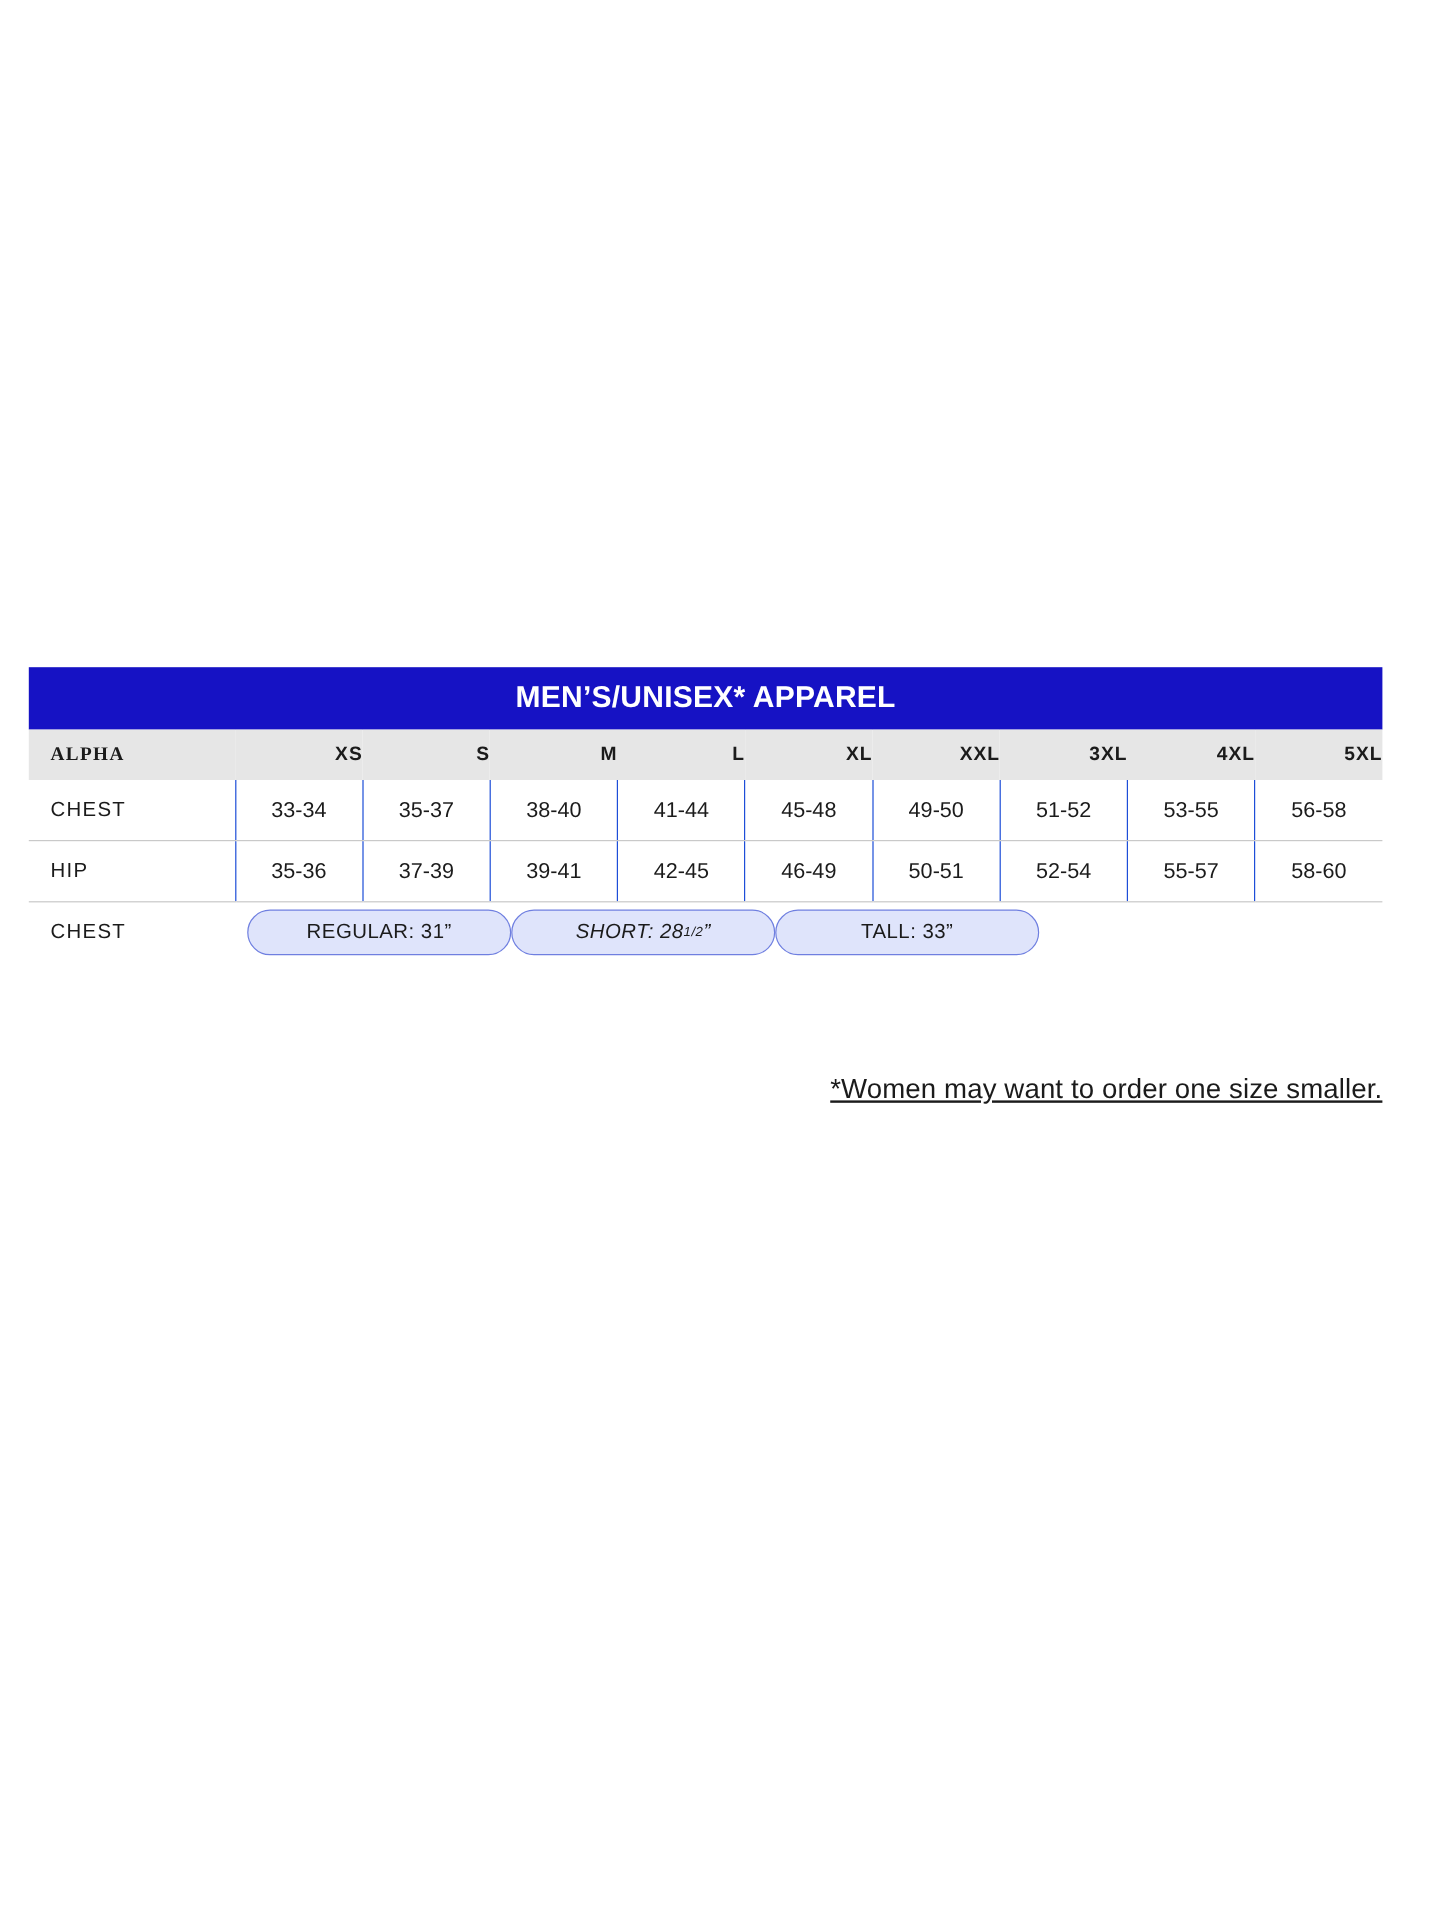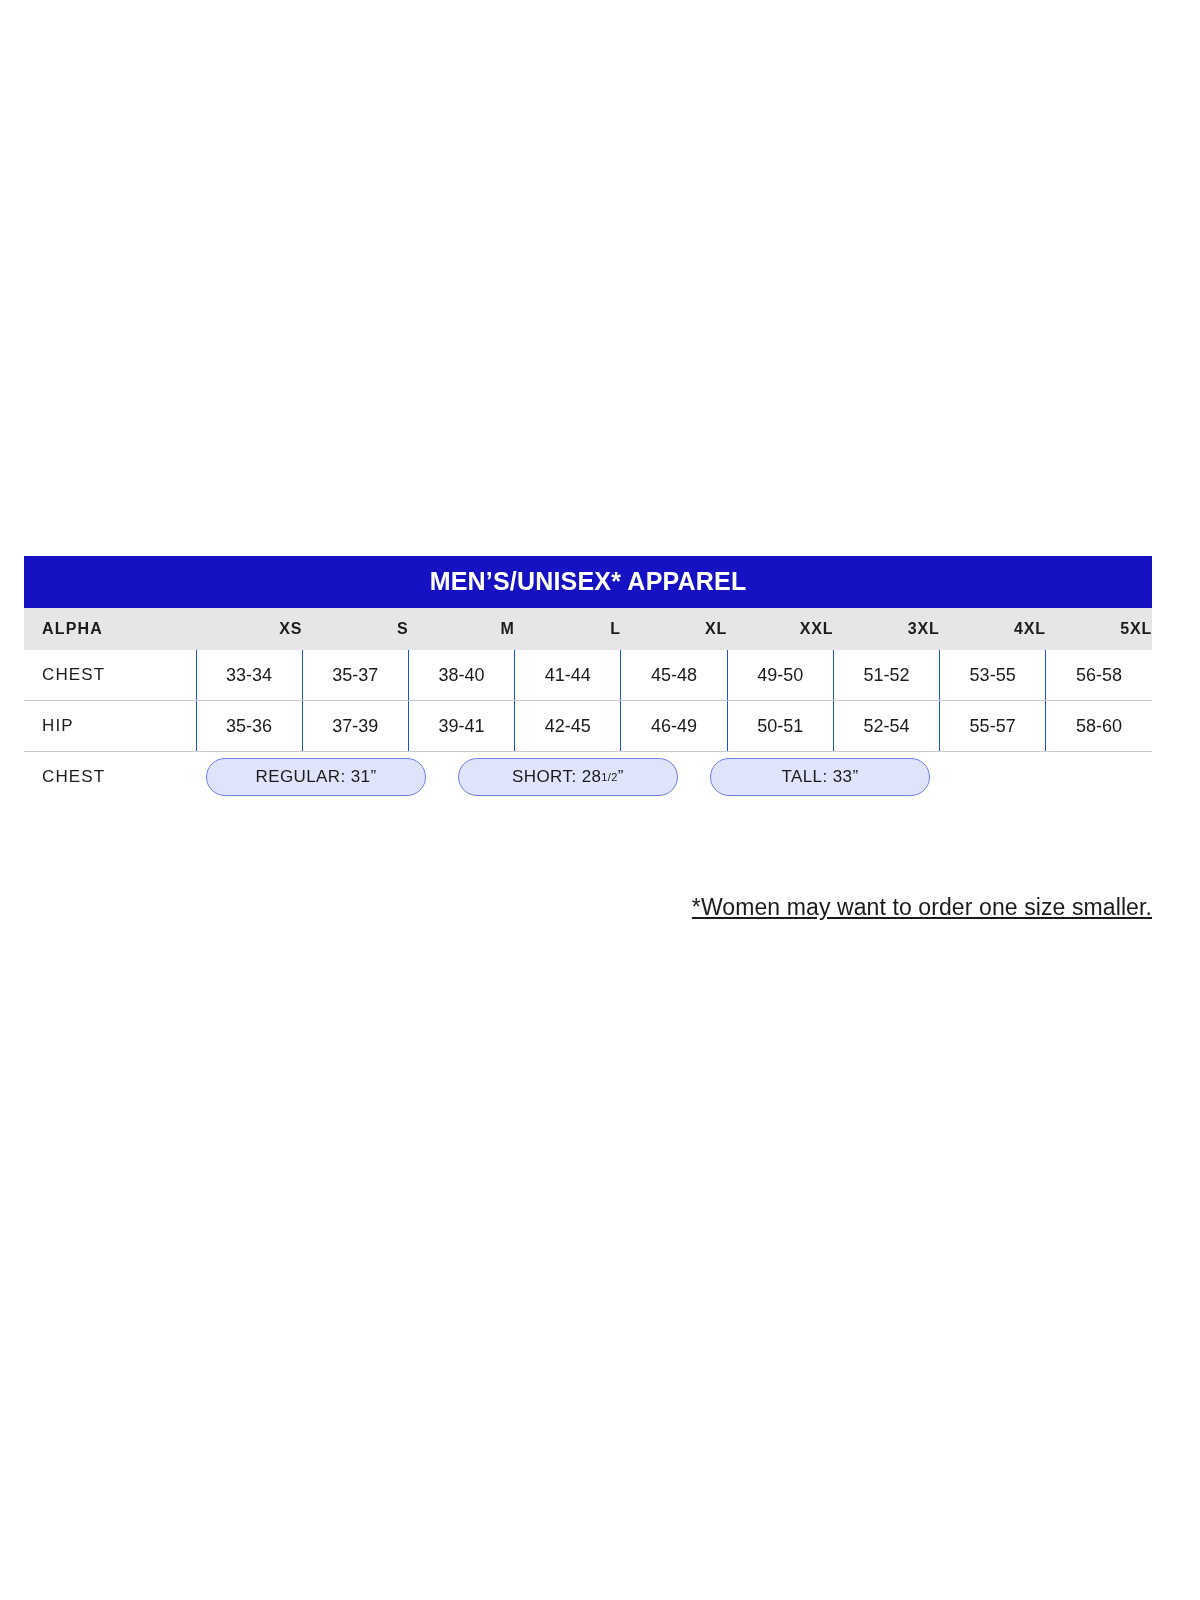--- a/index.html
+++ b/index.html
@@ -52,20 +52,21 @@
     color: #1b1b1b;
     height: 42px;
     text-align: right;
     border: none;
     padding: 0;
   }
   .size-table thead th.label-head {
     text-align: left;
     padding-left: 18px;
     letter-spacing: 1.2px;
+    font-family: Liberation Serif, serif;
   }
 
   
   .size-table tbody td {
     height: 50px;
     text-align: center;
     font-size: 18px;
     color: #1b1b1b;
     border-left: 1px solid #1d4ed8;
     border-bottom: 1px solid #c9c9c9;
@@ -88,38 +89,37 @@
     border-left: none !important;
     border-bottom: none !important;
     height: 62px;
   }
   .inseam-cell {
     padding: 0 !important;
   }
   .pill-row {
     display: flex;
     align-items: center;
-    gap: 32px;
     padding-left: 10px;
   }
   .pill {
     background: #dfe4fb;
     border: 1px solid #6f7fe0;
     border-radius: 22px;
     height: 36px;
     display: flex;
     align-items: center;
     justify-content: center;
     font-size: 17px;
     letter-spacing: 0.4px;
     color: #1b1b1b;
     white-space: nowrap;
   }
   .pill.p1 { width: 218px; }
-  .pill.p2 { width: 218px; }
+  .pill.p2 { width: 218px; font-style: italic; }
   .pill.p3 { width: 218px; }
   .pill sup {
     font-size: 11px;
     vertical-align: super;
     line-height: 0;
   }
 
   .footnote {
     position: absolute;
     left: 24px;

